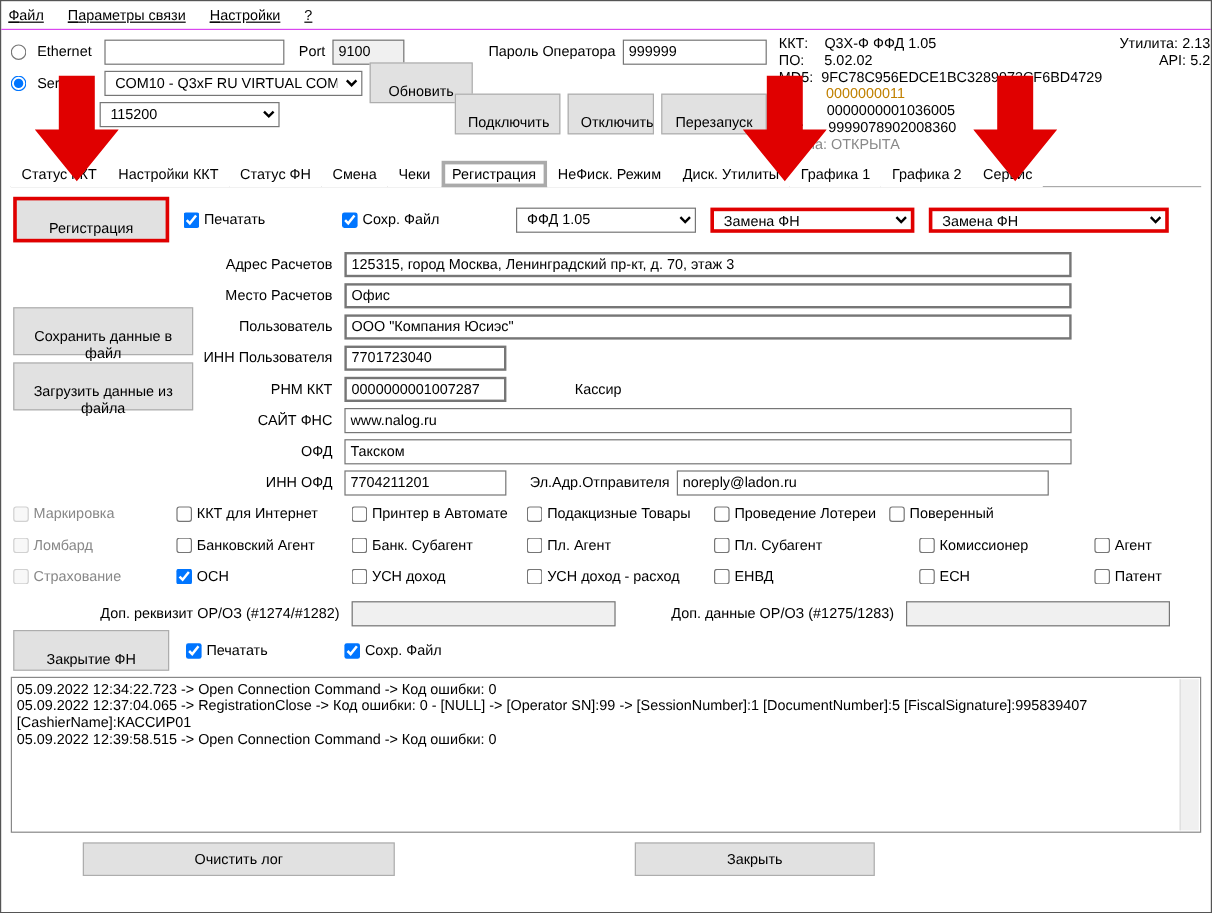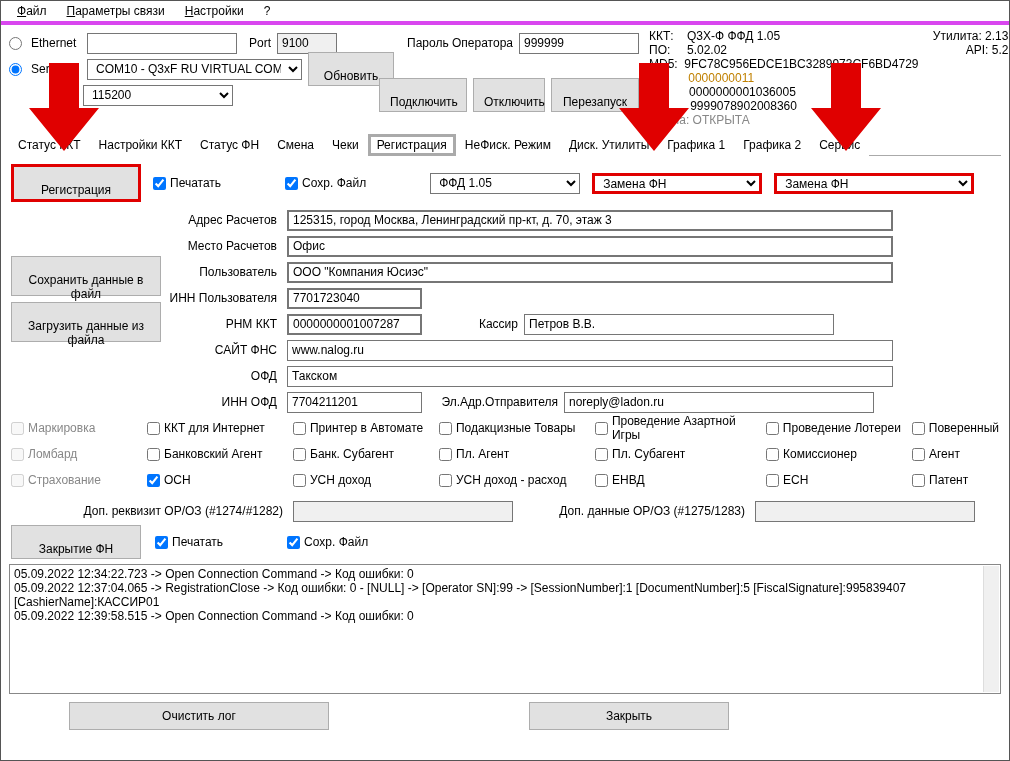--- a/index.html
+++ b/index.html
@@ -3,21 +3,21 @@
 <meta charset="utf-8">
 <style>
   * { box-sizing: border-box; font-family: "Segoe UI", Tahoma, sans-serif; font-size: 12px; }
   body { margin:0; background:#fff; color:#000; }
   .window { width:1010px; height:761px; border:1px solid #555; display:flex; flex-direction:column; background:#fff; }
   .titlebar { height:30px; display:flex; align-items:center; padding:0 6px; color:#888; }
   .titlebar .logo { width:16px; height:16px; background:#333; border-radius:3px; margin-right:6px; }
   .titlebar .t { flex:1; }
   .winbtns { display:flex; gap:0; }
   .winbtn { width:46px; height:30px; display:flex; align-items:center; justify-content:center; color:#555; }
-  .menubar { height:24px; display:flex; align-items:center; padding:0 16px; gap:20px; border-bottom:4px solid #d946ef; }
+  .menubar { height:24px; display:flex; align-items:center; padding:0 6px; gap:20px; border-bottom:1px solid #d946ef;text-decoration:underline; }
   .menubar span { cursor:default; }
   .menubar span u { text-decoration:underline; }
   .content { flex:1; padding:4px 8px 8px 8px; display:flex; flex-direction:column; overflow:hidden; }
   .row { display:flex; align-items:center; gap:6px; }
   .conn-row { height:24px; margin-top:2px; }
   input[type=radio] { margin:0 3px 0 0; }
   input[type=text], select { height:21px; border:1px solid #767676; padding:0 4px; background:#fff; }
   input[type=text][readonly] { background:#f0f0f0; }
   button { height:22px; background:#e1e1e1; border:1px solid #adadad; padding:16px 10px; cursor:default; }
   button.wide { width:86px; }
@@ -170,21 +170,20 @@
             </div>
           <div class="form-row">
               <div class="lbl" style="width:120px;">ИНН Пользователя</div>
             <input class="red-frame" type="text" style="width: 135px; border-width: 2px;" value="7701723040">
             <div style="flex:1;"></div>
           </div>
           <div class="form-row">
               <div class="lbl" style="width:120px;">РНМ ККТ</div>
             <input class="red-frame" type="text" style="width: 135px; border-width: 2px;" value="0000000001007287">
             <div style="width:90px;text-align:right;">Кассир</div>
-            <input type="text" style="flex: 1 1 0%; max-width: 310px;" value="Петров В.В.">
           </div>
           <div class="form-row">
               <div class="lbl" style="width:120px;">САЙТ ФНС</div>
             <input type="text" style="flex: 1 1 0%; max-width: 606px;" value="www.nalog.ru">
             </div>
           <div class="form-row">
               <div class="lbl" style="width:120px;">ОФД</div>
             <input type="text" style="flex: 1 1 0%; max-width: 606px;" value="Такском">
             </div>
           <div class="form-row">
@@ -206,24 +205,20 @@
             <input type="checkbox" style="">
             <span>ККТ для Интернет</span>
           </label>
         <label class="chk" style="width:140px;">
             <input type="checkbox" style="">
             <span>Принтер в Автомате</span>
           </label>
         <label class="chk" style="width:150px;">
             <input type="checkbox" style="">
             <span>Подакцизные Товары</span>
-          </label>
-        <label class="chk" style="width:165px;">
-            <input type="checkbox" style="">
-            <span>Проведение Азартной Игры</span>
           </label>
         <label class="chk" style="width:140px;">
             <input type="checkbox" style="">
             <span>Проведение Лотереи</span>
           </label>
         <label class="chk">
             <input type="checkbox" style="">
             <span>Поверенный</span>
           </label>
       </div>

